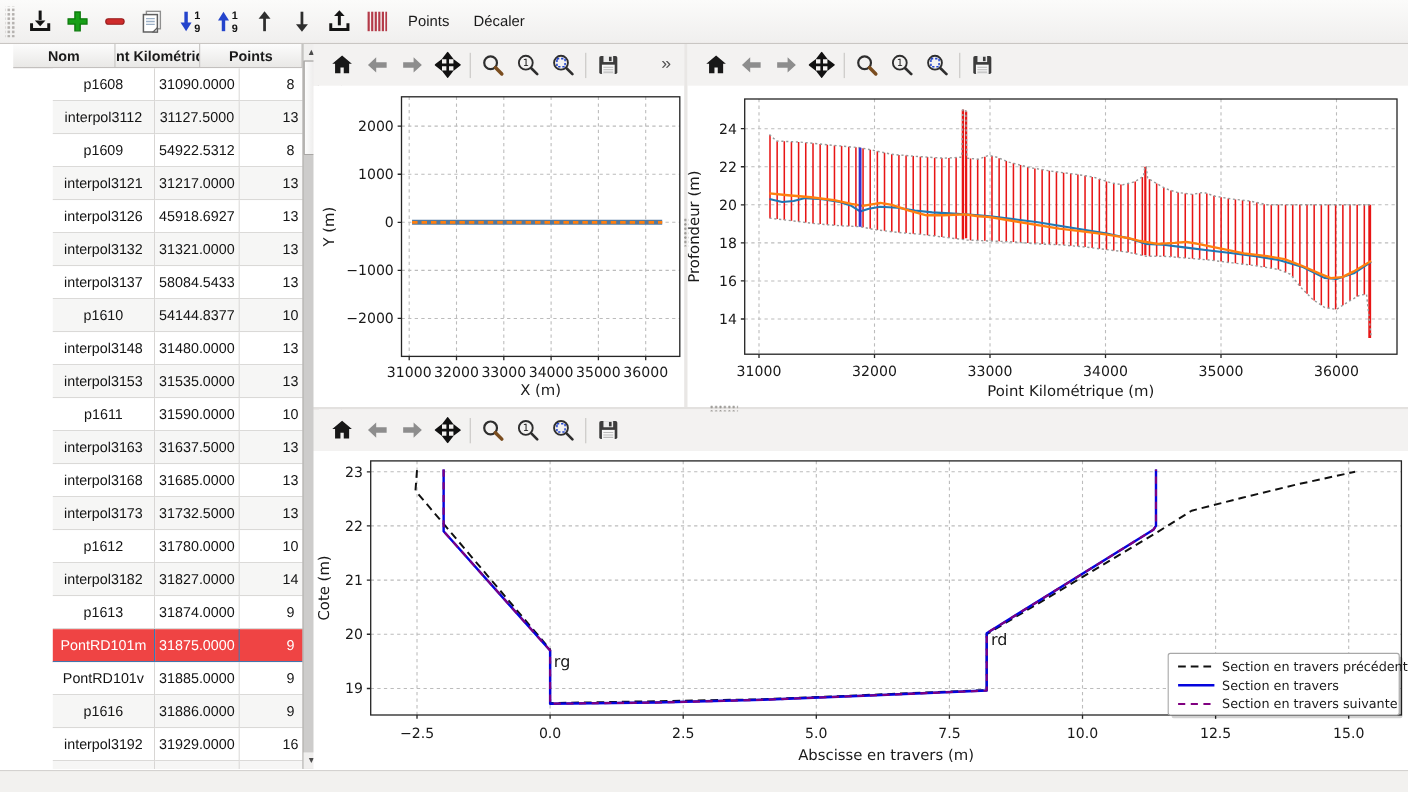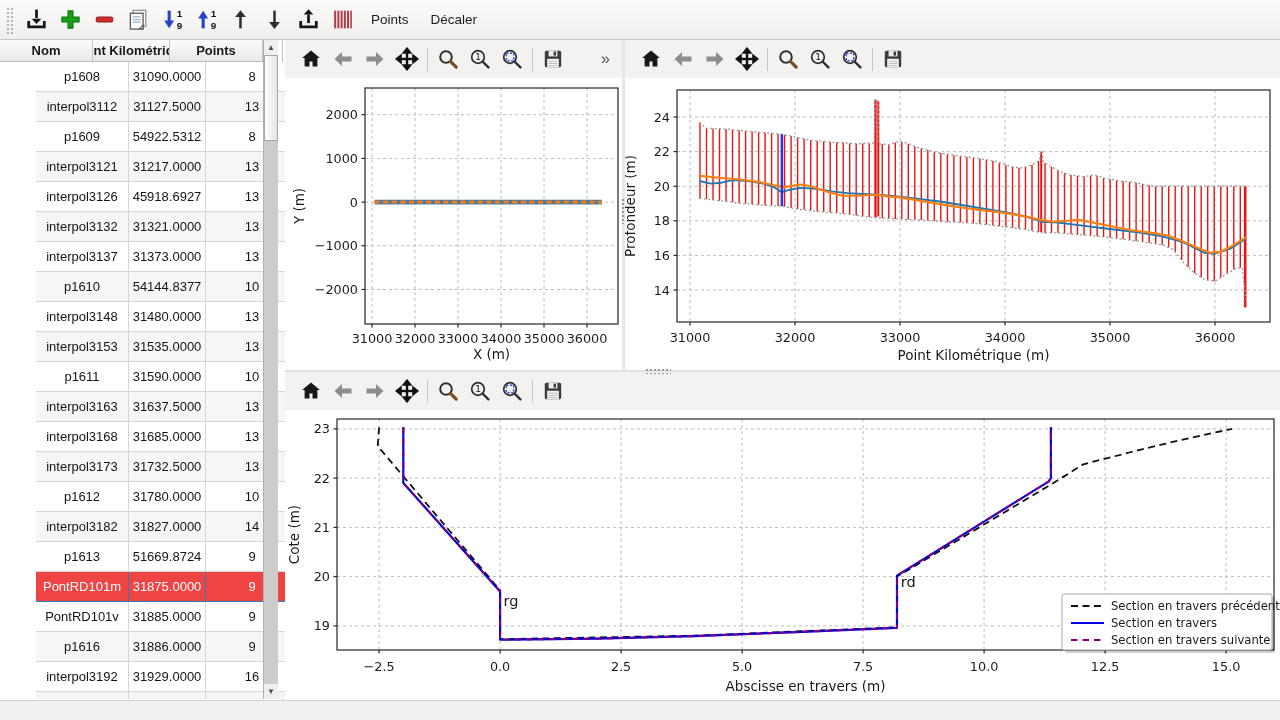--- a/index.html
+++ b/index.html
@@ -14,21 +14,21 @@
   .grip{width:9px;height:28px;margin:0 5px 0 1px;
     background-image:radial-gradient(circle,#b3b0ad 1.1px,transparent 1.3px);
     background-size:4px 4px;background-position:1px 1px;}
   .tbtn{width:31px;height:31px;margin:0 1.5px;border:none;background:transparent;padding:2px;
     display:flex;align-items:center;justify-content:center;border-radius:3px;}
   .tbtn svg{width:25px;height:25px;}
   .ttext{background:transparent;border:none;font-family:"Liberation Sans",sans-serif;
     font-size:13.5px;color:#1b1b1b;padding:7px 10px;margin-left:2px;border-radius:3px;}
 
   
-  .left-panel{position:absolute;left:0;top:40px;width:283px;height:660px;background:#fff;
+  .left-panel{position:absolute;left:12px;top:40px;width:283px;height:660px;background:#fff;
     border-right:1px solid #c2c0be;box-sizing:border-box;}
   .thead{position:absolute;left:0;top:0;width:263px;height:22px;display:flex;
     background:linear-gradient(#fcfcfc,#e9e8e6);border-bottom:1px solid #bdbab7;box-sizing:border-box;}
   .th{display:flex;align-items:center;justify-content:center;font-weight:bold;font-size:13px;
     color:#1a1a1a;border-right:1px solid #c6c4c1;overflow:hidden;white-space:nowrap;box-sizing:border-box;}
   .tbody{position:absolute;left:0;top:22px;width:263px;height:637px;overflow:hidden;padding-left:36px;}
   .trow{display:flex;height:30px;box-sizing:border-box;}
   .td{display:flex;align-items:center;justify-content:center;font-size:13px;color:#141414;
     border-right:1px solid #d8d6d4;border-bottom:1px solid #d8d6d4;box-sizing:border-box;
     overflow:hidden;white-space:nowrap;}
@@ -185,21 +185,21 @@
           <div class="td c1">45918.6927</div>
           <div class="td c2">13</div>
         </div>
         <div class="trow">
           <div class="td c0">interpol3132</div>
           <div class="td c1">31321.0000</div>
           <div class="td c2">13</div>
         </div>
         <div class="trow">
           <div class="td c0">interpol3137</div>
-          <div class="td c1">31373.0000</div>
+          <div class="td c1">58084.5433</div>
           <div class="td c2">13</div>
         </div>
         <div class="trow">
           <div class="td c0">p1610</div>
           <div class="td c1">54144.8377</div>
           <div class="td c2">10</div>
         </div>
         <div class="trow">
           <div class="td c0">interpol3148</div>
           <div class="td c1">31480.0000</div>
@@ -235,21 +235,21 @@
           <div class="td c1">31780.0000</div>
           <div class="td c2">10</div>
         </div>
         <div class="trow">
           <div class="td c0">interpol3182</div>
           <div class="td c1">31827.0000</div>
           <div class="td c2">14</div>
         </div>
         <div class="trow">
           <div class="td c0">p1613</div>
-          <div class="td c1">51669.8724</div>
+          <div class="td c1">31874.0000</div>
           <div class="td c2">9</div>
         </div>
         <div class="trow selected">
           <div class="td c0">PontRD101m</div>
           <div class="td c1">31875.0000</div>
           <div class="td c2">9</div>
         </div>
         <div class="trow">
           <div class="td c0">PontRD101v</div>
           <div class="td c1">31885.0000</div>

